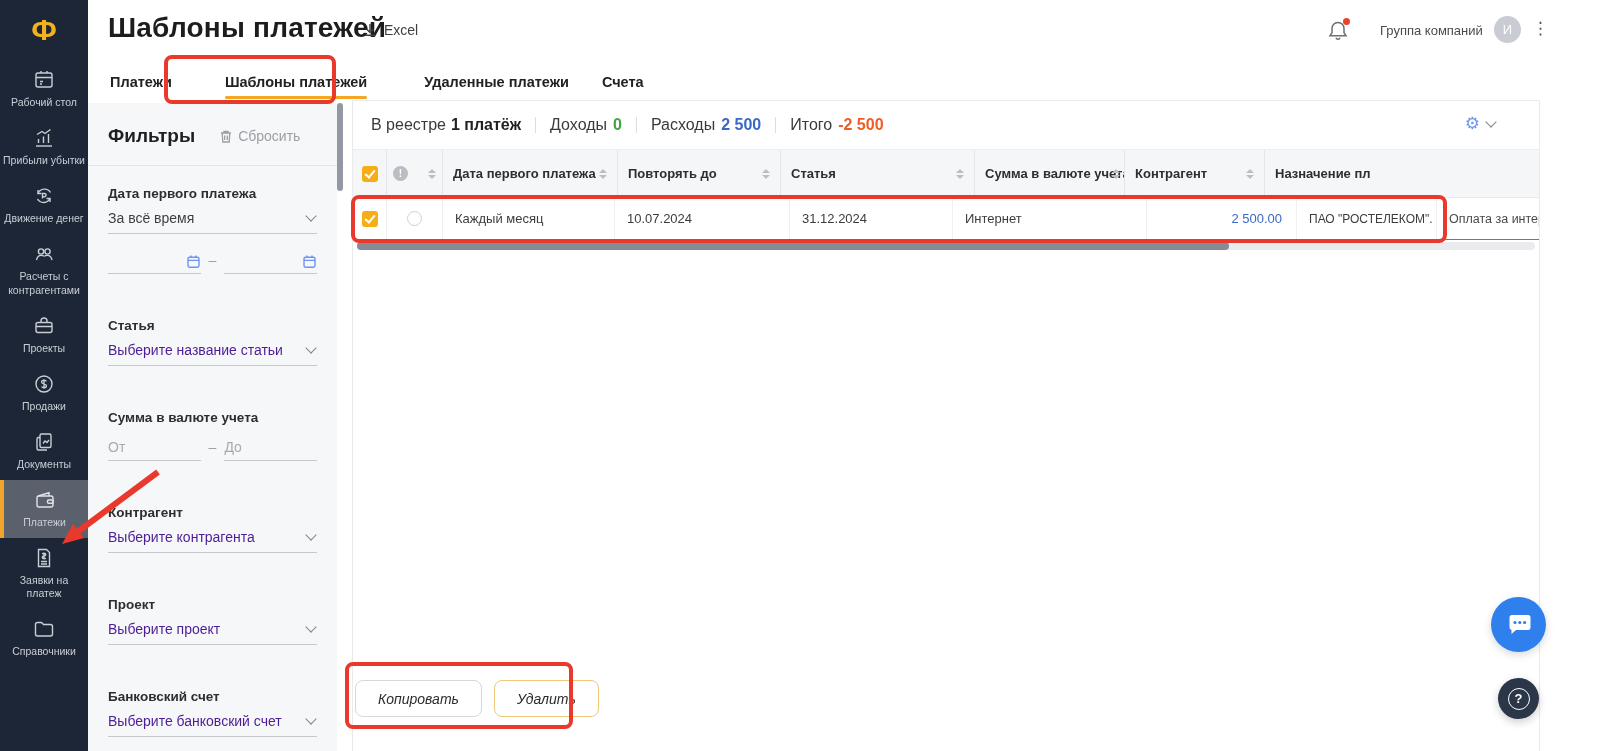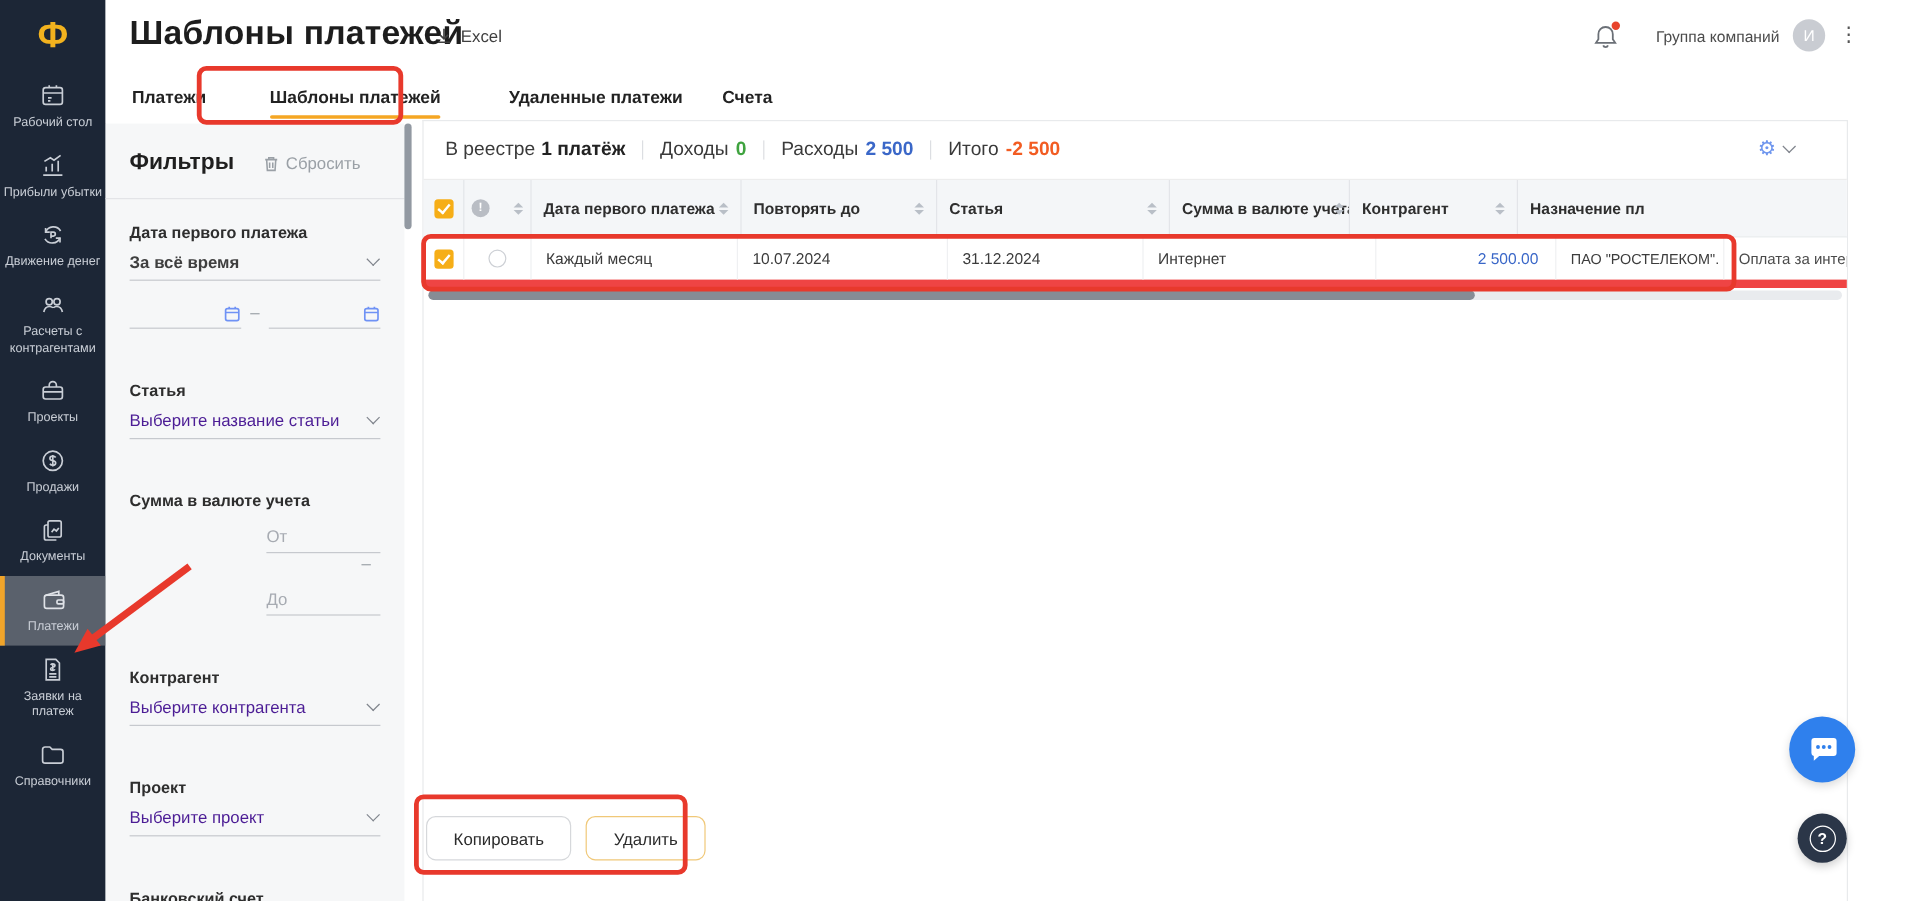--- a/index.html
+++ b/index.html
@@ -40,45 +40,45 @@
   .filter-panel { position:absolute; left:88px; top:103px; width:249px; height:648px; background:#f6f7f8; padding:0 20px; }
   .filter-head { display:flex; align-items:center; margin-top:22px; }
   .filter-title { font-size:19px; font-weight:700; color:#1f1f1f; }
   .reset-btn { display:flex; align-items:center; gap:5px; margin-left:24px; cursor:pointer; }
   .reset-btn span { font-size:14px; color:#9aa0a6; }
   .filter-divider { height:1px; background:#e3e4e7; margin:18px -20px 0; }
   .fgroup-label { font-size:13.5px; font-weight:700; color:#2e2e2e; }
   .fg-first { margin-top:20px; }
   .fg { margin-top:44px; }
   .fselect { display:flex; align-items:center; justify-content:space-between; border-bottom:1px solid #c6c9ce; padding:9px 2px 7px 0; cursor:pointer; }
-  .fselect .val { font-size:14px; color:#3f3f3f;font-weight:bold; }
+  .fselect .val { font-size:14px; color:#3f3f3f; }
   .fselect .ph { font-size:14px; color:#4c1d95; }
   .chev { width:8px; height:8px; border-right:1.6px solid #80858d; border-bottom:1.6px solid #80858d; transform:rotate(45deg); margin-top:-4px; flex:none; }
   .date-row { display:flex; align-items:flex-end; margin-top:18px; }
   .date-input { display:flex; align-items:center; justify-content:flex-end; width:95px; border-bottom:1px solid #c6c9ce; padding-bottom:4px; cursor:text; }
   .range-sep { margin:0 8px 6px; color:#9aa0a6; font-size:14px; }
-  .amount-row { display:flex; align-items:flex-end; margin-top:6px;flex-direction:column; }
+  .amount-row { display:flex; align-items:flex-end; margin-top:6px; }
   .amount-input { width:95px; border-bottom:1px solid #c6c9ce; padding:8px 0 5px; font-size:14px; color:#a7abb2; cursor:text; }
   .v-scrollbar { position:absolute; left:337px; top:103px; width:6px; height:88px; border-radius:3px; background:#9299a2; }
 
   
   .table-card { position:absolute; left:352px; top:100px; width:1188px; height:651px; background:#fff; border:1px solid #e8eaec; border-bottom:none; }
   .summary-bar { height:49px; display:flex; align-items:center; padding-left:18px; border-bottom:1px solid #ededed; position:relative; }
   .summary-bar .t { font-size:16px; color:#3a3a3a; }
   .summary-bar .b { font-weight:700; margin-left:5px; color:#222; }
   .summary-bar .green { color:#3fa33f; font-weight:700; margin-left:6px; }
   .summary-bar .blue { color:#3a67c8; font-weight:700; margin-left:6px; }
   .summary-bar .orange { color:#f25c22; font-weight:700; margin-left:6px; }
   .vsep { width:1px; height:16px; background:#dcdee2; margin:0 14px; }
   .gear-wrap { position:absolute; right:44px; top:14px; display:flex; align-items:center; gap:7px; cursor:pointer; }
   .gear { font-size:17px; color:#6f96ee; line-height:1; }
 
   .thead { display:flex; height:48px; background:#f4f6f8; border-bottom:1px solid #e7e9ec; }
   .th { display:flex; align-items:center; padding:0 10px; border-right:1px solid #e3e5e9; font-size:13px; font-weight:700; color:#2e2e2e; overflow:hidden; white-space:nowrap; }
-  .trow { display:flex; height:42px; background:#fff; border-bottom:7px solid #ef4444; }
+  .trow { display:flex; height:42px; background:#fff; border-bottom:1px solid #ef4444; }
   .td { display:flex; align-items:center; padding:0 12px; border-right:1px solid #eff0f2; font-size:13px; color:#3c3c3c; overflow:hidden; white-space:nowrap; }
   .c-check { width:34px; justify-content:center; padding:0; }
   .c-alert { width:56px; justify-content:center; gap:4px; padding:0 6px; }
   .c-period { width:172px; }
   .c-fdate { width:175px; }
   .c-rdate { width:163px; }
   .c-art { width:194px; }
   .c-sum { width:150px; position:relative; }
   .c-cp { width:140px; }
   .c-purp { flex:1; border-right:none; }
@@ -96,21 +96,21 @@
   .cb::after { content:""; position:absolute; left:5px; top:2.5px; width:4px; height:8px; border-right:2px solid #fff; border-bottom:2px solid #fff; transform:rotate(40deg); }
   .radio { width:15px; height:15px; border-radius:50%; border:1.5px solid #cdd0d5; background:#fff; cursor:pointer; flex:none; }
   .alert-ico { width:15px; height:15px; border-radius:50%; background:#b9bdc4; position:relative; flex:none; }
   .alert-ico::after { content:"!"; position:absolute; left:0; right:0; top:0; bottom:0; color:#fff; font-size:10px; font-weight:700; display:flex; align-items:center; justify-content:center; }
 
   .h-scrollbar { margin:2px 4px 0; height:8px; background:#e9ebee; border-radius:4px; position:relative; }
   .h-thumb { position:absolute; left:0; top:0; height:8px; width:74%; background:#868c95; border-radius:4px; cursor:grab; }
 
   
   .actions { position:absolute; left:355px; top:680px; display:flex; gap:12px; }
-  .btn { height:37px; padding:0 22px; background:#fff; border-radius:8px; font-size:14px; color:#2c2c2c; display:flex; align-items:center; cursor:pointer; font-family:"Liberation Sans", sans-serif; }
+  .btn { height:37px; padding:0 22px; background:#fff; border-radius:8px; font-size:14px; color:#2c2c2c; display:flex; align-items:center; cursor:pointer; font-family:"Liberation Sans", sans-serif;font-style:italic; }
   .btn-copy { border:1px solid #d6d8db; }
   .btn-delete { border:1px solid #f0c878; }
 
   
   .chat-fab { position:absolute; left:1491px; top:597px; width:55px; height:55px; border-radius:50%; background:#2f80ed; display:flex; align-items:center; justify-content:center; cursor:pointer; box-shadow:0 3px 8px rgba(0,0,0,.15); }
   .help-fab { position:absolute; left:1498px; top:678px; width:41px; height:41px; border-radius:50%; background:#2b3648; display:flex; align-items:center; justify-content:center; cursor:pointer; box-shadow:0 3px 8px rgba(0,0,0,.2); }
   .help-q { width:22px; height:22px; border:1.5px solid #fff; border-radius:50%; position:relative; }
   .help-q::after { content:"?"; position:absolute; inset:0; display:flex; align-items:center; justify-content:center; color:#fff; font-size:13px; font-weight:700; }
 
   

